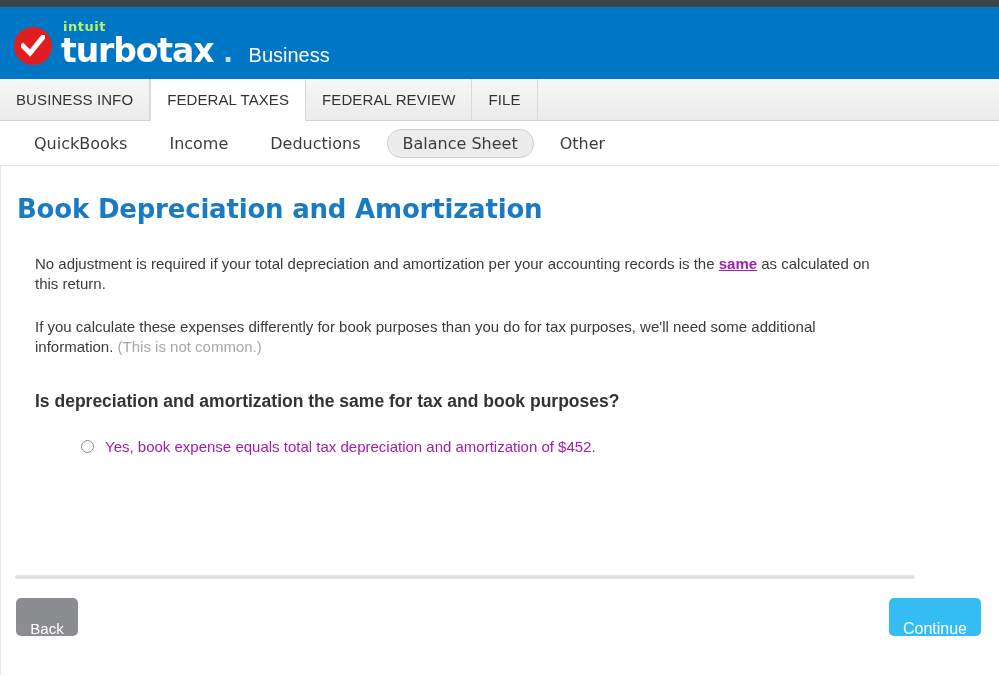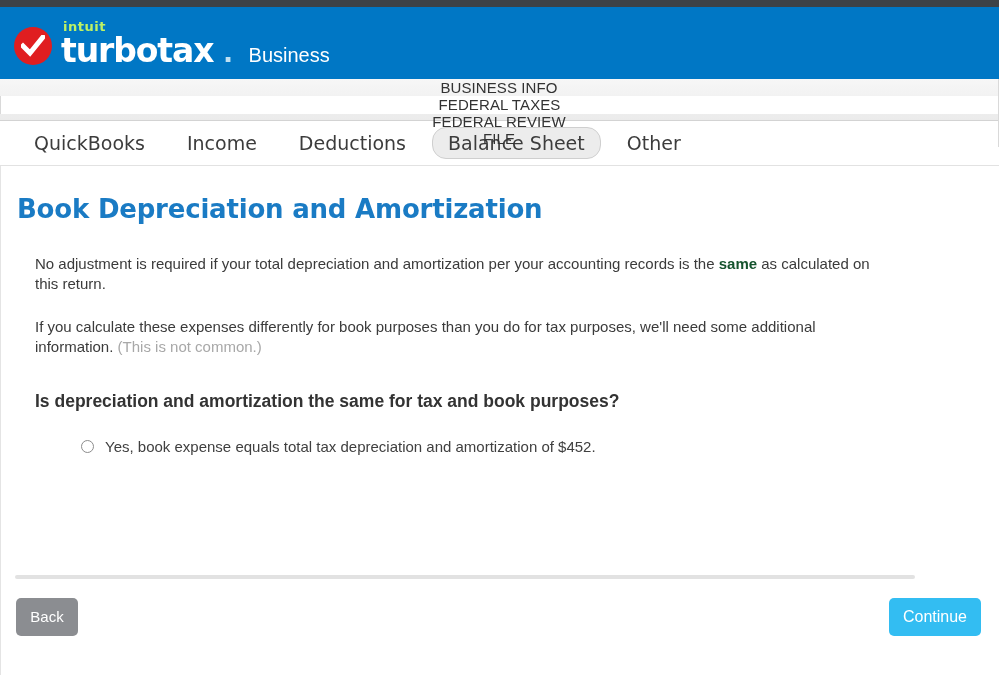--- a/index.html
+++ b/index.html
@@ -77,21 +77,20 @@
   }
 
   
   .tabbar {
     height: 42px;
     background: linear-gradient(to bottom, #f7f7f7 0%, #ebebeb 100%);
     display: flex;
     align-items: stretch;
     border-bottom: 1px solid #d3d3d3;
     position: relative;
-    flex-direction: column;
   }
   .tab {
     padding: 0 16px;
     display: flex;
     align-items: center;
     justify-content: center;
     font-size: 15px;
     color: #333333;
     border-right: 1px solid #d9d9d9;
     cursor: pointer;
@@ -114,21 +113,21 @@
   .subnav {
     height: 45px;
     background: #ffffff;
     display: flex;
     align-items: center;
     padding-left: 18px;
     gap: 10px;
     border-bottom: 1px solid #e2e2e2;
   }
   .subnav-item {
-    font-size: 19px;
+    font-size: 16px;
     color: #3c3c3c;
     padding: 5px 16px;
     border-radius: 14px;
     cursor: pointer;
     font-family: "DejaVu Sans", sans-serif;
     font-weight: 400;
     white-space: nowrap;
   }
   .subnav-item.selected {
     background: #ececec;
@@ -155,21 +154,21 @@
     letter-spacing: -0.2px;
   }
   .para {
     margin: 0 0 22px 0;
     padding-left: 18px;
     font-size: 15px;
     line-height: 1.35;
     color: #3b3b3b;
     max-width: 880px;
   }
-  .para b { font-weight: 700; color: #14532d; }
+  .para b { font-weight: 700; color: #a21caf; text-decoration: underline; }
   .muted { color: #a8a8a8; }
 
   h2.question {
     margin: 34px 0 26px 0;
     padding-left: 18px;
     font-size: 17.5px;
     font-weight: 700;
     color: #333333;
   }
 
@@ -195,21 +194,21 @@
     position: absolute;
     left: 2.5px;
     top: 2.5px;
     width: 6px;
     height: 6px;
     border-radius: 50%;
     background: #1a1a1a;
   }
   .option-label {
     font-size: 15px;
-    color: #404040;
+    color: #a21caf;
     text-align: right;
   }
 
   
   .footer {
     position: absolute;
     left: 0;
     right: 0;
     bottom: 0;
     height: 100px;
@@ -226,21 +225,21 @@
     align-items: flex-start;
     padding: 19px 18px 0 15px;
   }
   .btn {
     border: none;
     border-radius: 5px;
     color: #ffffff;
     font-size: 15px;
     font-family: "Liberation Sans", sans-serif;
     cursor: pointer;
-    padding: 0 14px;
+    padding: 12px 14px;
     height: 38px;
     line-height: 38px;
   }
   .btn-back { background: #8b8d91; min-width: 62px; }
   .btn-continue { background: #33bdf2; min-width: 86px; font-size: 16px; }
 </style>
 </head>
 <body>
 
 <div class="top-strip"></div>

